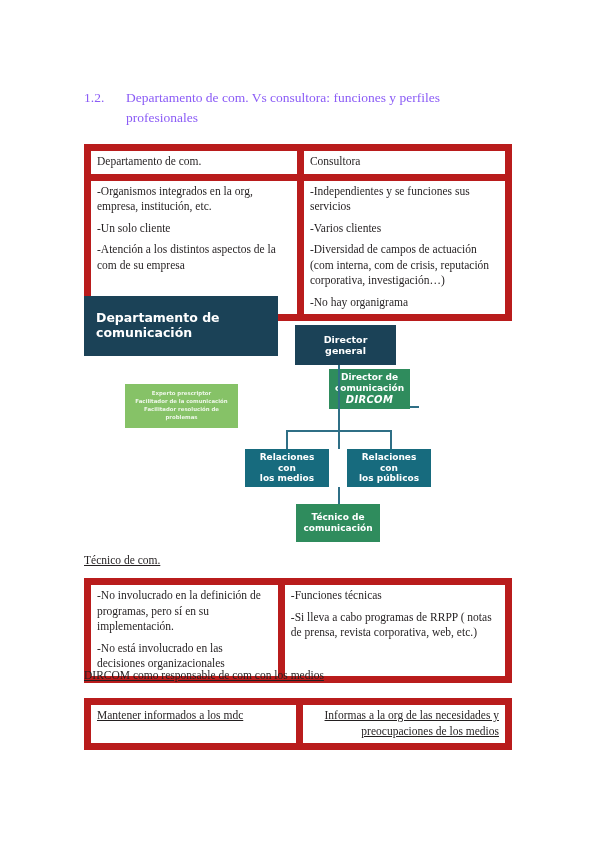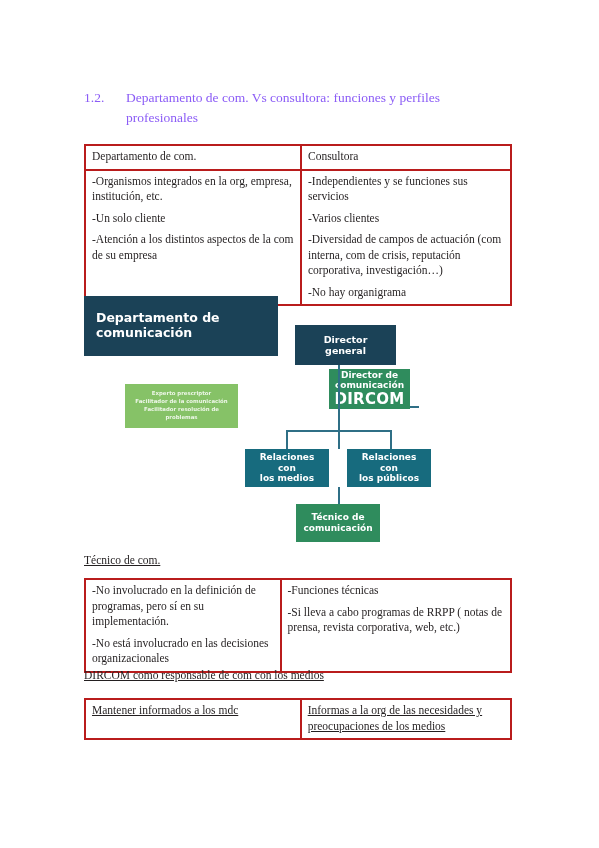--- a/index.html
+++ b/index.html
@@ -46,42 +46,42 @@
 
   
   table.doc-table {
     position: absolute;
     border-collapse: collapse;
     font-size: 11.5px;
     line-height: 15.5px;
     color: #231f20;
   }
   table.doc-table td {
-    border: 2px solid #b91c1c;
+    border: 7px solid #b91c1c;
     vertical-align: top;
     padding: 3px 6px 4px 6px;
   }
   table.doc-table td p {
     margin: 0 0 6px 0;
   }
   table.doc-table td p:last-child { margin-bottom: 0; }
 
   #table-compare { left: 84px; top: 144px; width: 428px; }
   #table-compare td.col-left  { width: 218px; }
   #table-compare td.col-right { width: 210px; }
   #table-compare tr.head td { padding-bottom: 4px; }
   #table-compare tr.body td { height: 112px; margin-top: 11px; }
 
   #table-tecnico { left: 84px; top: 578px; width: 428px; }
   #table-tecnico td.col-left  { width: 176px; margin-top: 13px; }
   #table-tecnico td.col-right { width: 210px; }
 
   #table-dircom { left: 84px; top: 698px; width: 428px; }
   #table-dircom td.col-left  { width: 218px; }
-  #table-dircom td.col-right { width: 210px; }
+  #table-dircom td.col-right { width: 210px; text-align: right; }
   #table-dircom td span.u { text-decoration: underline; }
 
   
   .sub-label {
     position: absolute;
     left: 84px;
     font-size: 11.5px;
     line-height: 15px;
     color: #231f20;
   }
@@ -129,21 +129,21 @@
   #box-director-general {
     left: 211px; top: 29px;
     width: 101px; height: 40px;
     font-size: 9.5px;
   }
   #box-dircom {
     left: 245px; top: 73px;
     width: 81px; height: 40px;
     font-size: 9px;
   }
-  #box-dircom .dircom-word { font-size: 15px; letter-spacing: 0.3px; }
+  #box-dircom .dircom-word { font-size: 10px; letter-spacing: 0.3px; font-style: italic; }
   #box-experto {
     left: 41px; top: 88px;
     width: 113px; height: 44px;
     font-size: 5.4px;
     font-weight: bold;
     color: #eef7e8;
     line-height: 1.45;
   }
   #box-rel-medios {
     left: 161px; top: 153px;

